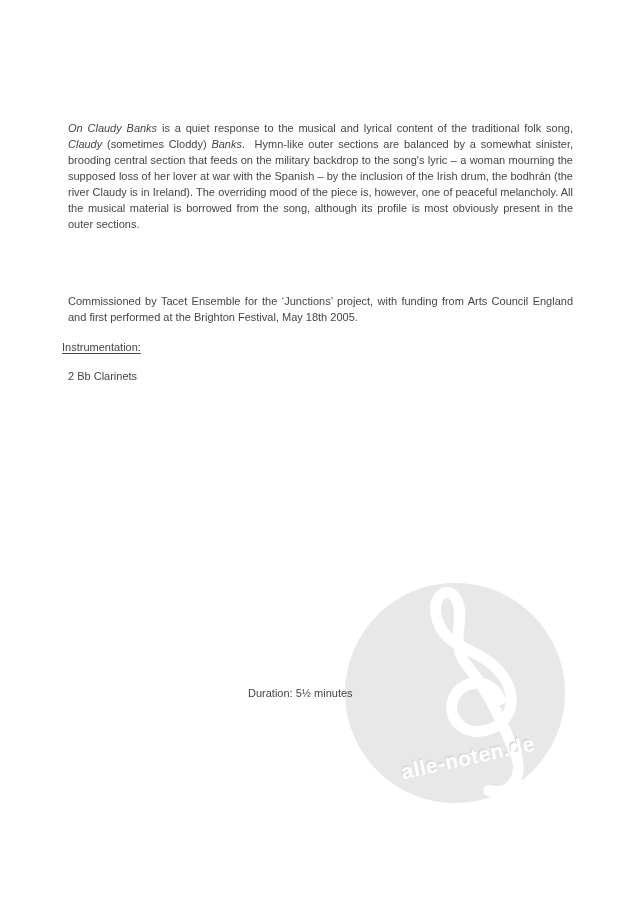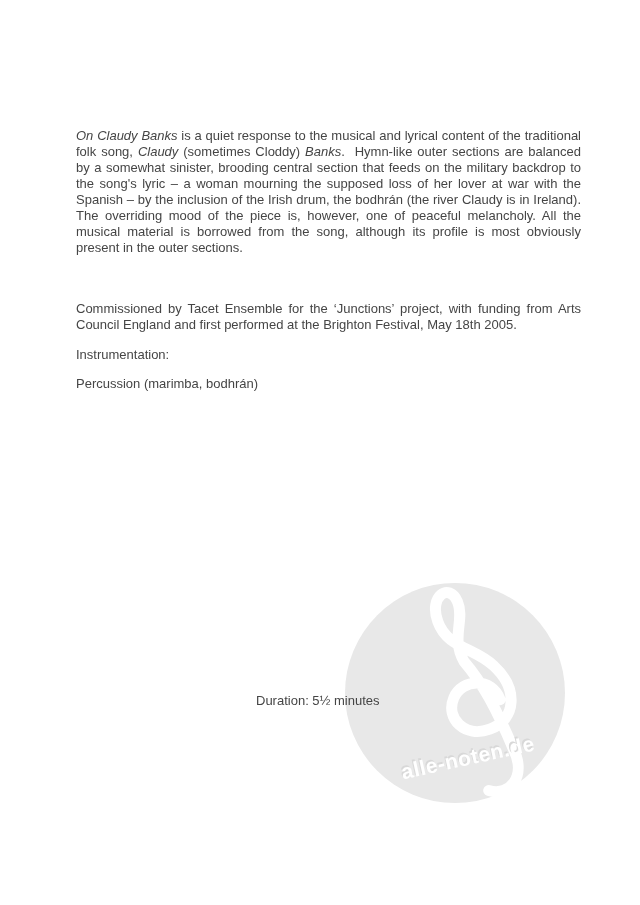--- a/index.html
+++ b/index.html
@@ -9,36 +9,37 @@
   body {
     width: 640px;
     height: 905px;
     position: relative;
     background: #ffffff;
     overflow: hidden;
     font-family: "Liberation Sans", sans-serif;
     color: #454545;
   }
   .textline, p {
-    margin: 8px;
-    font-size: 13px;
+    margin: 0;
+    font-size: 11px;
     line-height: 16px;
   }
   .para {
     position: absolute;
     left: 68px;
     width: 505px;
     text-align: justify;
   }
   #para1 { top: 120px; }
   #para2 { top: 293px; }
   #instr-heading {
     position: absolute;
-    left: 68px;
+    left: 62px;
     top: 339px;
+    text-decoration: underline;
     text-underline-offset: 2px;
   }
   #instr-list {
     position: absolute;
     left: 68px;
     top: 368px;
   }
   #duration {
     position: absolute;
     left: 248px;
@@ -75,16 +76,16 @@
   </g>
 </svg>
 
 <p id="para1" class="para"><span class="italic-seg">On Claudy Banks</span><span> is a quiet response to the musical and lyrical content of the traditional folk song, </span><span class="italic-seg">Claudy</span><span> (sometimes Cloddy) </span><span class="italic-seg">Banks</span><span>.&nbsp; Hymn-like outer sections are balanced by a somewhat sinister, brooding central section that feeds on the military backdrop to the song's lyric – a woman mourning the supposed loss of her lover at war with the Spanish – by the inclusion of the Irish drum, the bodhrán (the river Claudy is in Ireland). The overriding mood of the piece is, however, one of peaceful melancholy. All the musical material is borrowed from the song, although its profile is most obviously present in the outer sections.</span></p>
 
 <p id="para2" class="para">Commissioned by Tacet Ensemble for the ‘Junctions’ project, with funding from Arts Council England and first performed at the Brighton Festival, May 18th 2005.</p>
 
 <div id="instr-heading" class="textline">Instrumentation:</div>
 
 <div id="instr-list">
-    <div class="textline">Percussion (marimba, bodhrán)</div>
+    <div class="textline">2 Bb Clarinets</div>
   </div>
 
 <div id="duration" class="textline">Duration: 5½ minutes</div>
 
 </body></html>

